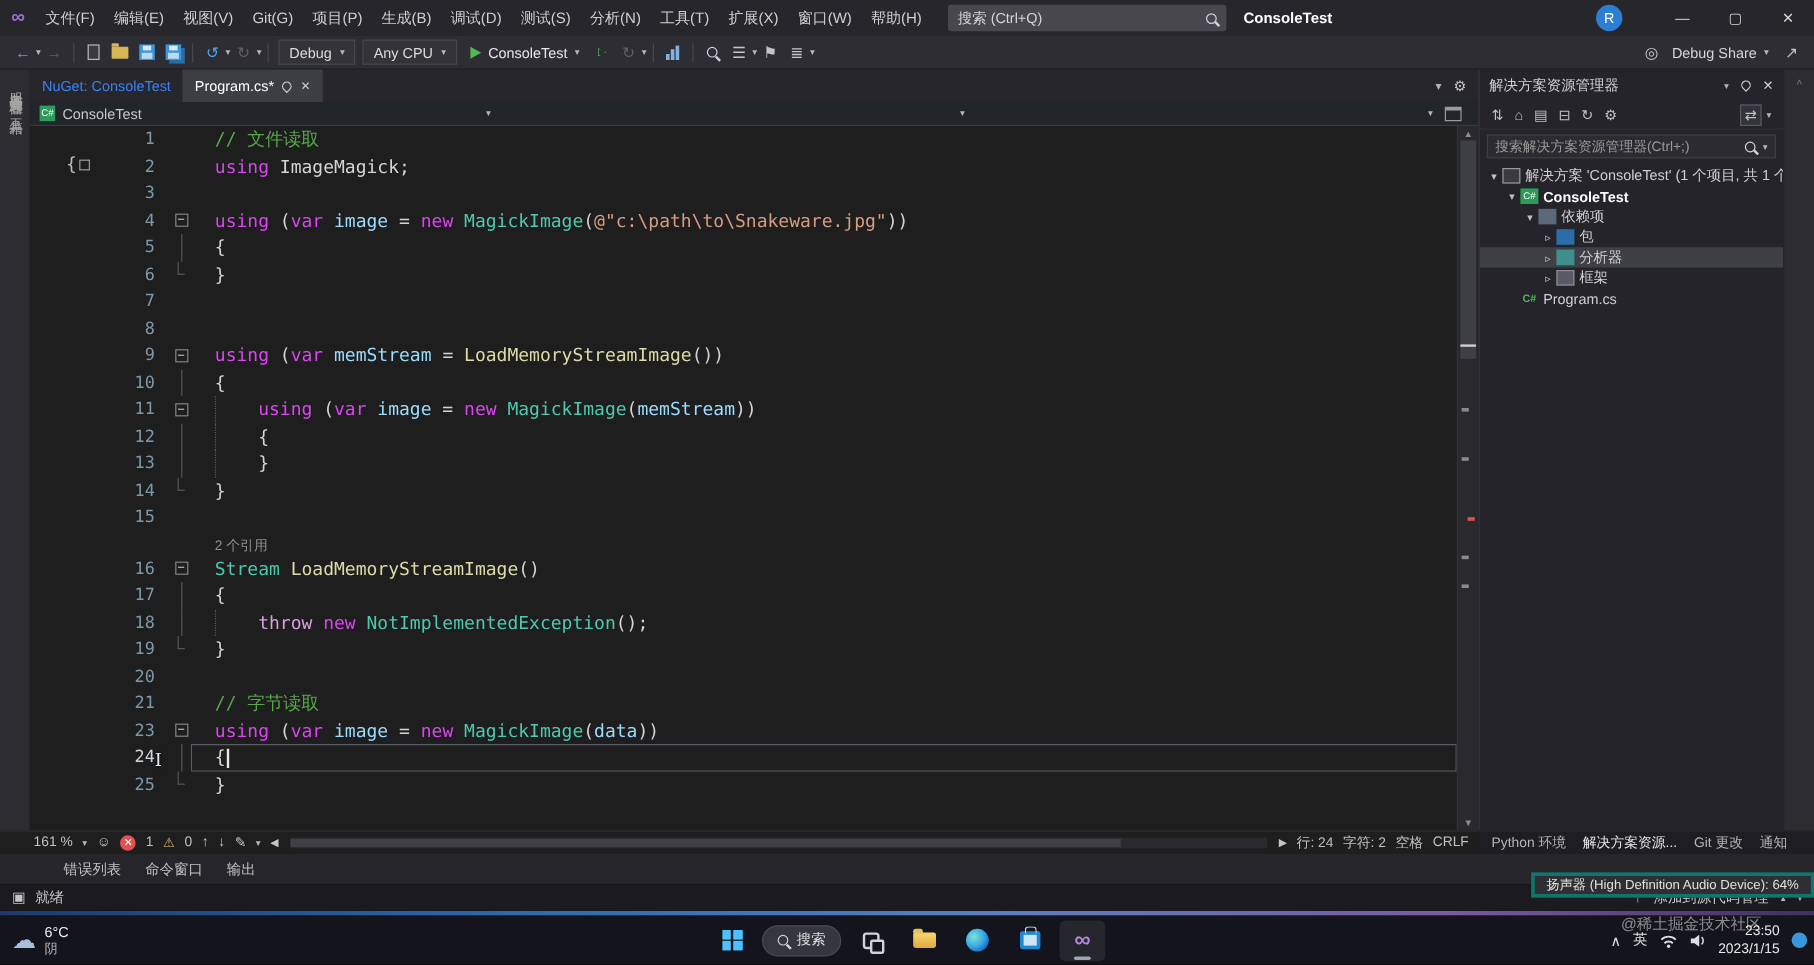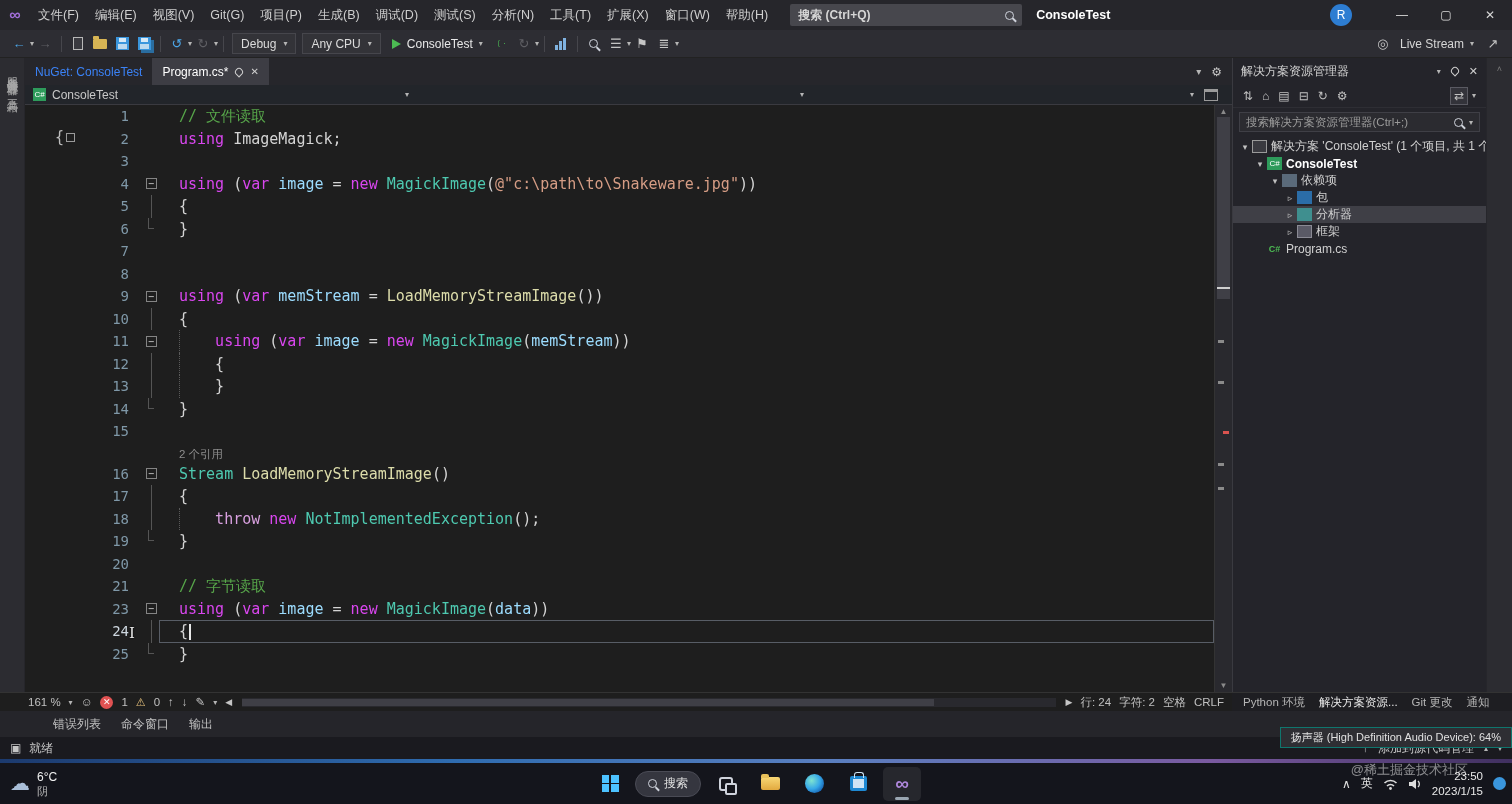--- a/index.html
+++ b/index.html
@@ -8,21 +8,21 @@
   .ic{display:inline-flex;align-items:center;justify-content:center;color:#c5c5c5;}
   .sep{width:1px;height:16px;background:#46464c;margin:0 5px;}
   .chev{font-size:8px;color:#b5b5b5;}
 
   
   .titlebar{height:30px;background:#26262b;display:flex;align-items:center;flex:0 0 auto;}
   .vs-logo{width:30px;text-align:center;color:#a16fd8;font-size:16px;font-weight:bold;}
   .menubar{display:flex;align-items:center;height:100%;}
   .menu-item{padding:0 8px;height:100%;display:flex;align-items:center;color:#cfcfcf;font-size:12.5px;cursor:default;}
   .tb-search{margin-left:14px;width:232px;height:22px;background:#47474d;border-radius:2px;display:flex;align-items:center;padding:0 8px;color:#d6d6d6;font-size:12px;}
-  .tb-search .txt{flex:1;font-weight:bold;}
+  .tb-search .txt{flex:1;}
   .mag{width:9px;height:9px;border:1.5px solid #cfd3dc;border-radius:50%;position:relative;display:inline-block;}
   .mag::after{content:"";position:absolute;width:5px;height:1.5px;background:#cfd3dc;transform:rotate(45deg);right:-4px;bottom:-2px;}
   .win-title{margin-left:14px;font-weight:bold;color:#fff;font-size:12.5px;}
   .tb-right{margin-left:auto;display:flex;align-items:center;height:100%;}
   .avatar{width:22px;height:22px;border-radius:50%;background:#2d7dd2;color:#fff;display:flex;align-items:center;justify-content:center;font-size:12px;margin-right:28px;}
   .winbtn{width:44px;height:100%;display:flex;align-items:center;justify-content:center;color:#d8d8d8;font-size:12px;}
 
   
   .toolbar{height:28px;background:#2d2d33;display:flex;align-items:center;padding:0 8px;flex:0 0 auto;border-bottom:1px solid #222;}
   .tb-ic{width:22px;height:22px;display:flex;align-items:center;justify-content:center;font-size:13px;color:#c5c5c5;}
@@ -128,21 +128,21 @@
 
   
   .panel-tabs{height:26px;background:#25252a;display:flex;align-items:center;gap:4px;padding-left:45px;flex:0 0 auto;font-size:12px;color:#c0c0c0;}
   .panel-tabs span{padding:0 8px;}
 
   
   .statusbar{height:22px;background:#1a1a1f;display:flex;align-items:center;padding:0 10px;flex:0 0 auto;font-size:12px;color:#c8c8c8;position:relative;}
   .sb-right{margin-left:auto;display:flex;align-items:center;gap:10px;}
 
   
-  .toast{position:absolute;right:0;top:727px;height:21px;background:#2e2e33;border:1px solid #0f766e;display:flex;align-items:center;padding:0 10px;font-size:11px;color:#e0e0e0;z-index:40;white-space:nowrap;}
+  .toast{position:absolute;right:0;top:727px;height:21px;background:#2e2e33;border:3px solid #0f766e;display:flex;align-items:center;padding:0 10px;font-size:11px;color:#e0e0e0;z-index:40;white-space:nowrap;}
 
   
   .watermark{position:absolute;right:44px;top:761px;font-size:13px;color:rgba(255,255,255,0.5);z-index:60;}
 
   
   .desk-gap{height:4px;background:linear-gradient(90deg,#1c3a6e,#2f6cb0 30%,#5a7fc0 55%,#7a5aa0 80%,#403060);flex:0 0 auto;}
   .taskbar{height:41px;background:#14151c;flex:0 0 auto;position:relative;display:flex;align-items:center;}
   .tk-weather{position:absolute;left:10px;display:flex;align-items:center;gap:7px;}
   .cloud{color:#a9bed8;font-size:20px;}
   .tk-weather .t1{color:#f0f0f0;font-size:12px;line-height:1.2;}
@@ -254,21 +254,21 @@
   <span class="tb-ic">
       <span class="mag"></span>
     </span>
   <span class="tb-ic">☰</span>
   <span class="chev">▾</span>
   <span class="tb-ic">⚑</span>
   <span class="tb-ic">≣</span>
   <span class="chev">▾</span>
   <div class="liveshare">
     <span class="tb-ic">◎</span>
-    <span>Live Stream</span>
+    <span>Debug Share</span>
     <span class="chev">▾</span>
   </div>
   <span class="tb-ic">↗</span>
 </div>
 
 <div class="main">
 
   <div class="left-strip">
       <div class="vtab">服务器资源管理器</div>
       <div class="vtab">工具箱</div>

